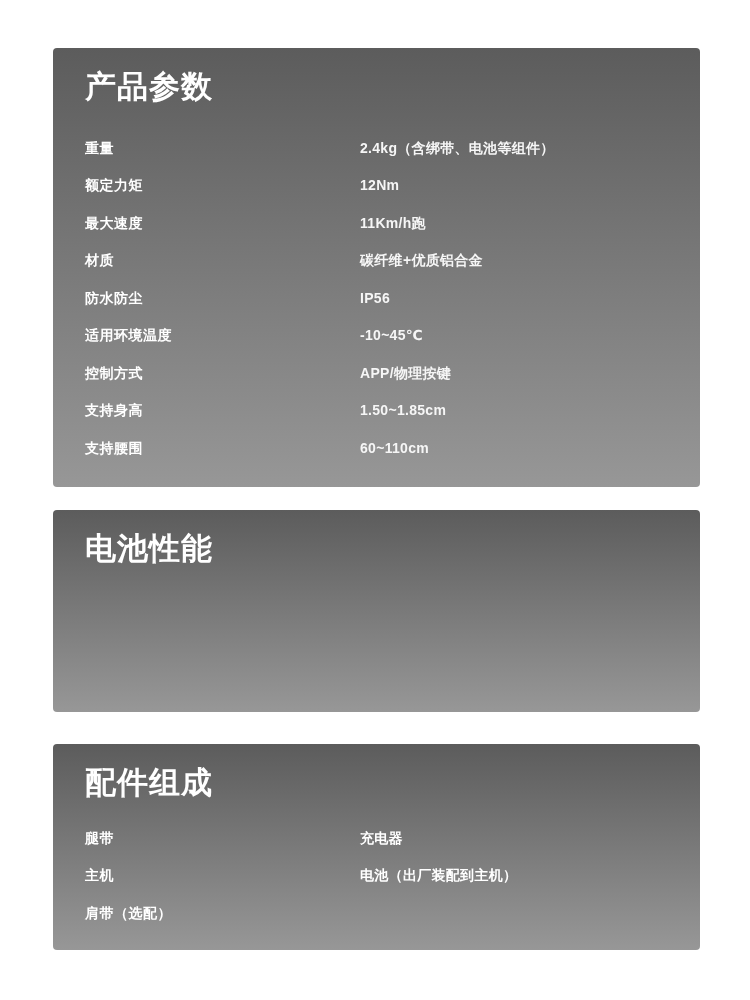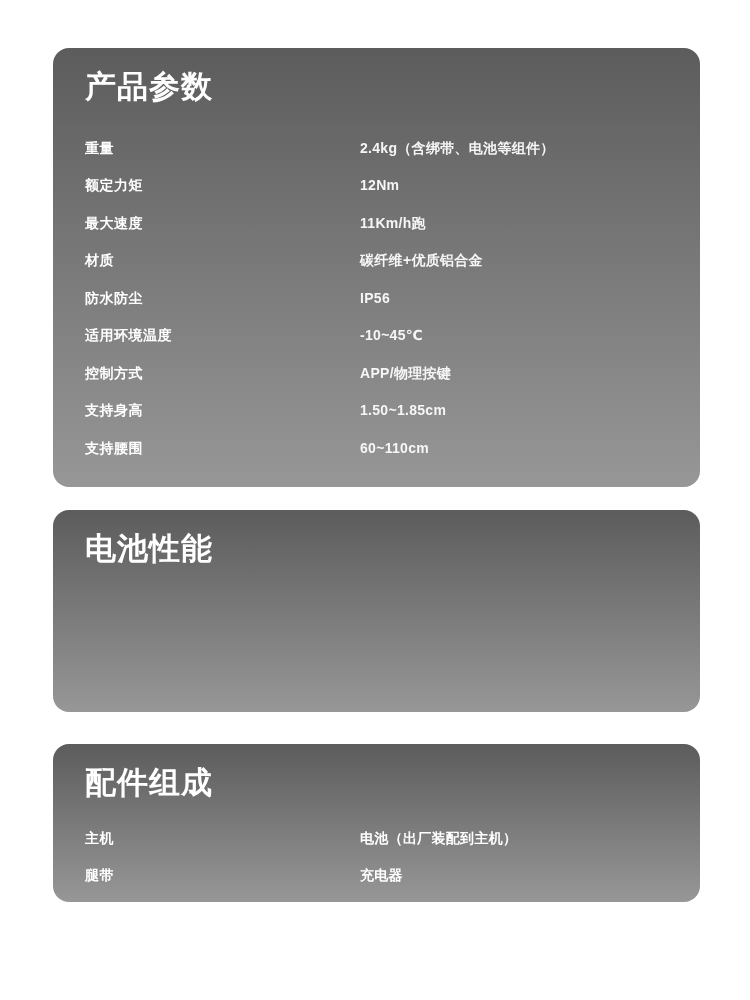--- a/index.html
+++ b/index.html
@@ -12,29 +12,29 @@
   }
   .page {
     width: 750px;
     height: 1000px;
     position: relative;
   }
   .card {
     position: relative;
     margin-left: 53px;
     width: 647px;
-    border-radius: 16px;
+    border-radius: 4px;
     background: linear-gradient(180deg, #5c5c5c 0%, #979797 100%);
     color: #ffffff;
     padding: 20px 32px 0 32px;
     overflow: hidden;
   }
   .card-params   { margin-top: 48px; height: 439px; }
   .card-battery  { margin-top: 23px; height: 202px; }
-  .card-parts    { margin-top: 32px; height: 158px; }
+  .card-parts    { margin-top: 32px; height: 206px; }
   .card-title {
     font-size: 31px;
     font-weight: 700;
     line-height: 1.2;
     letter-spacing: 1px;
     color: #ffffff;
   }
   .rows { margin-top: 18px; }
   .card-params .rows { margin-top: 24px; }
   .row {
@@ -106,26 +106,26 @@
   </section>
 
   <section class="card card-battery">
     <h2 class="card-title">电池性能</h2>
   </section>
 
   <section class="card card-parts">
     <h2 class="card-title">配件组成</h2>
     <div class="rows">
       <div class="row">
+        <span class="label">腿带</span>
+        <span class="value">充电器</span>
+      </div>
+      <div class="row">
         <span class="label">主机</span>
         <span class="value">电池（出厂装配到主机）</span>
-      </div>
-      <div class="row">
-        <span class="label">腿带</span>
-        <span class="value">充电器</span>
       </div>
       <div class="row">
         <span class="label">肩带（选配）</span>
         <span class="value"></span>
       </div>
     </div>
   </section>
 
 </div>
 

